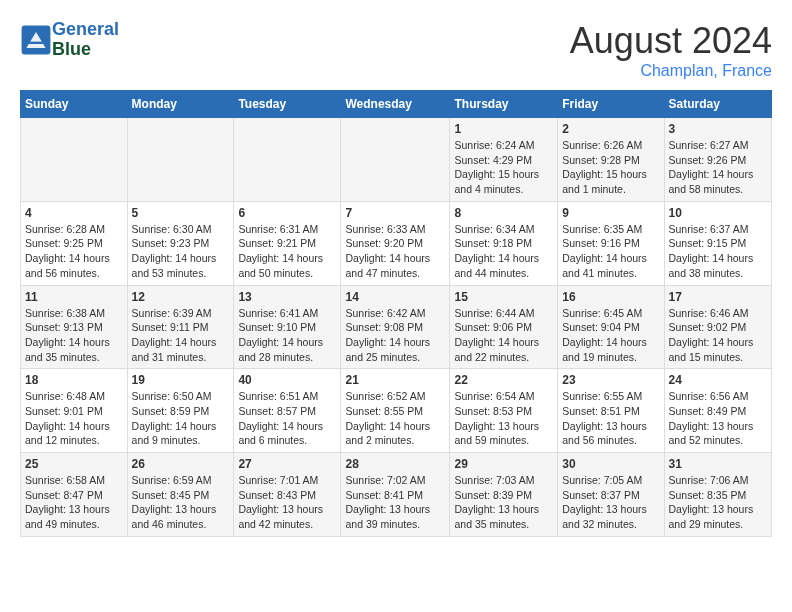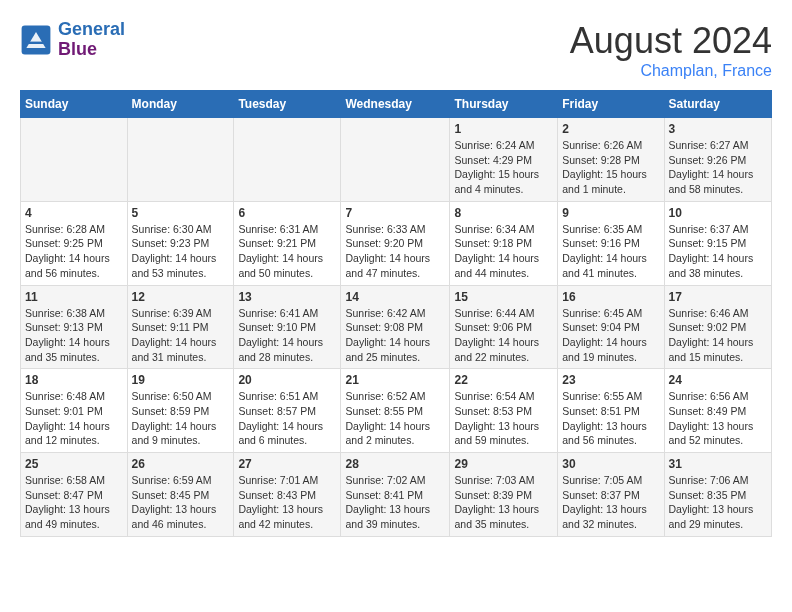--- a/index.html
+++ b/index.html
@@ -12,21 +12,21 @@
     }
     .header {
       display: flex;
       justify-content: space-between;
       align-items: flex-start;
       margin-bottom: 10px;
     }
     .logo {
       display: flex;
       align-items: center;
-      gap: 6px;
+      gap: 0;
     }
     .logo-text {
       font-size: 18px;
       font-weight: bold;
       color: #333;
       line-height: 1.1;
     }
     .logo-text span {
       color: #2a6db5;
     }
@@ -97,21 +97,21 @@
 
 <div class="header">
   <div class="logo">
     <svg class="logo-icon" viewBox="0 0 40 40">
       <rect x="2" y="2" width="36" height="36" rx="4" fill="#2a6db5"></rect>
       <polygon points="8,30 20,10 32,30" fill="white" opacity="0.9"></polygon>
       <rect x="8" y="22" width="24" height="3" fill="#2a6db5"></rect>
     </svg>
     <div class="logo-text">
       <span>General</span><br>
-      <span style="color:#701a75;">Blue</span>
+      <span style="color:#14532d;">Blue</span>
     </div>
   </div>
   <div class="title-block">
     <div class="main-title">August 2024</div>
     <div class="subtitle">Champlan, France</div>
   </div>
 </div>
 
 <table>
   <thead>
@@ -264,21 +264,21 @@
 and 12 minutes.</div>
         </td>
         <td>
           <span class="day-num">19</span>
           <div class="day-info" style="white-space: pre-line;">Sunrise: 6:50 AM
 Sunset: 8:59 PM
 Daylight: 14 hours
 and 9 minutes.</div>
         </td>
         <td>
-          <span class="day-num">20</span>
+          <span class="day-num">40</span>
           <div class="day-info" style="white-space: pre-line;">Sunrise: 6:51 AM
 Sunset: 8:57 PM
 Daylight: 14 hours
 and 6 minutes.</div>
         </td>
         <td>
           <span class="day-num">21</span>
           <div class="day-info" style="white-space: pre-line;">Sunrise: 6:52 AM
 Sunset: 8:55 PM
 Daylight: 14 hours

